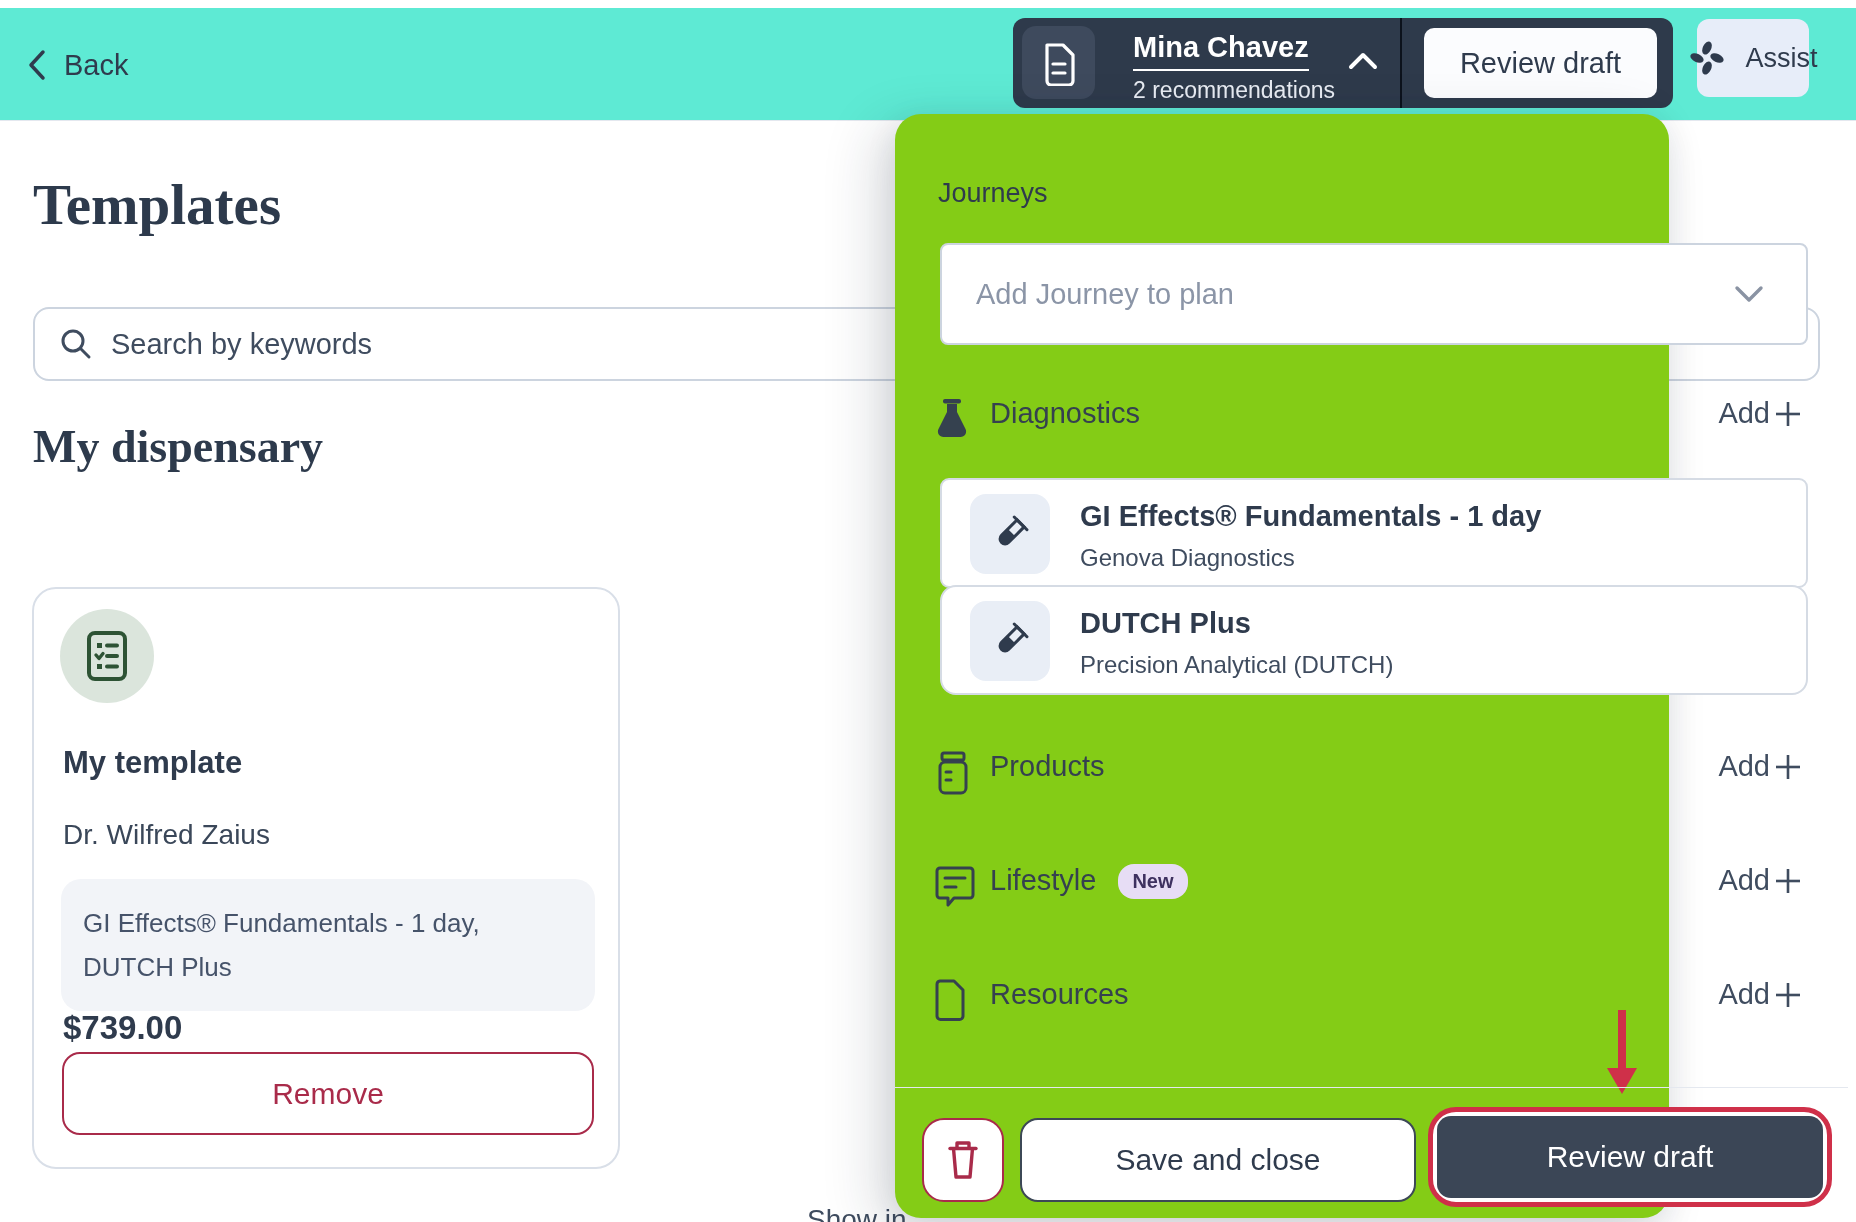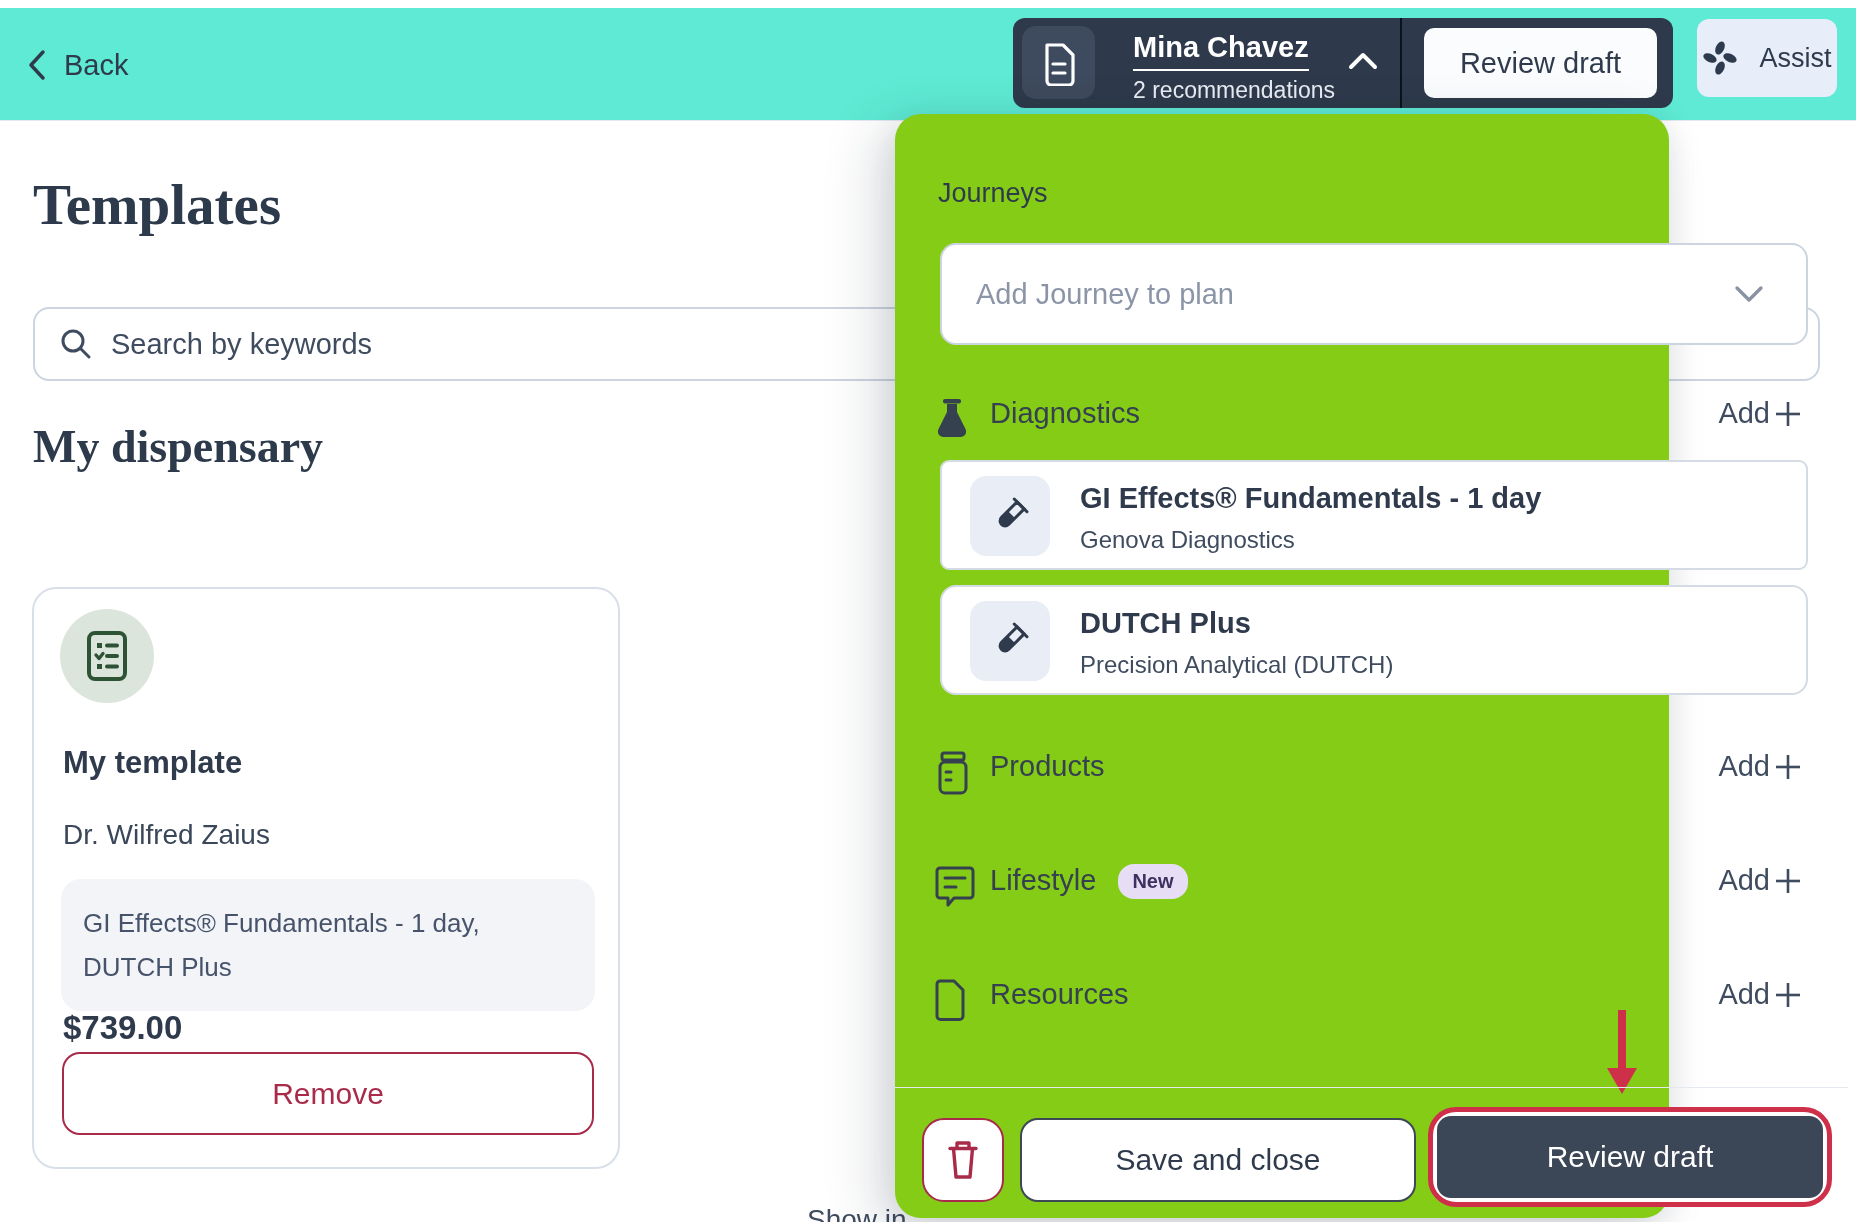--- a/index.html
+++ b/index.html
@@ -28,21 +28,21 @@
     background:var(--tile_bg);display:flex;align-items:center;justify-content:center;}
   .patient-info{left:120px;top:13px;}
   .patient-name{font-size:29px;font-weight:700;color:#fff;display:inline-block;
     border-bottom:2px solid #fff;padding-bottom:5px;}
   .patient-sub{font-size:23px;color:#e8ecf3;margin-top:6px;}
   .chev-up{left:330px;top:28px;}
   .card-divider{left:387px;top:0;width:2px;height:90px;background:#0c121c;}
   .review-top{left:411px;top:10px;width:233px;height:70px;border-radius:10px;
     background:#fbfcfe;display:flex;align-items:center;justify-content:center;
     font-size:29px;color:var(--text_dark);cursor:pointer;}
-  .assist-btn{left:1697px;top:11px;width:140px;height:78px;border-radius:12px;
+  .assist-btn{left:1697px;top:11px;width:112px;height:78px;border-radius:12px;
     background:var(--assist_bg);display:flex;align-items:center;justify-content:center;
     gap:21px;font-size:27px;cursor:pointer;z-index:3;}
 
   
   .page-title{left:33px;top:172px;font-family:"Liberation Serif",serif;
     font-weight:700;font-size:57px;color:#2d3a4c;}
   .search-box{left:33px;top:307px;width:1787px;height:74px;border:2px solid var(--border_gray);
     border-radius:16px;background:#fff;display:flex;align-items:center;z-index:1;}
   .search-box input{border:none;outline:none;flex:1;font-size:29px;color:var(--text_mid);
     font-family:"Liberation Sans",sans-serif;background:transparent;}
@@ -63,36 +63,36 @@
     border:2px solid var(--crimson);background:#fff;color:var(--crimson);font-size:30px;
     display:flex;align-items:center;justify-content:center;cursor:pointer;}
   .clipped-text{left:807px;top:1204px;font-size:28px;color:var(--text_mid);z-index:1;}
 
   
   .panel{left:895px;top:114px;width:774px;height:1104px;background:#84cc16;
     border-radius:26px;z-index:5;
     box-shadow:-18px 12px 55px rgba(25,35,55,.16),0 8px 30px rgba(25,35,55,.10);}
   .journeys-label{left:43px;top:64px;font-size:27px;font-weight:500;}
   .journey-select{left:45px;top:129px;width:868px;height:102px;border:2px solid var(--border_gray);
-    border-radius:16px;display:flex;align-items:center;cursor:pointer;background:#fff;}
+    border-radius:8px;display:flex;align-items:center;cursor:pointer;background:#fff;}
   .journey-placeholder{margin-left:34px;font-size:29px;color:var(--placeholder_gray);flex:1;}
   .journey-chevron{margin-right:40px;}
   .sec-row{left:39px;width:868px;height:50px;display:flex;align-items:flex-start;}
   .sec-icon{width:46px;display:flex;justify-content:flex-start;}
   .sec-label{font-size:29px;font-weight:500;color:#35414f;margin-left:10px;}
   .badge-new{margin-left:22px;background:var(--badge_bg);color:var(--badge_text);
     font-size:20px;font-weight:700;border-radius:16px;padding:6px 14px;}
   .spacer{flex:1;}
   .add-btn{display:flex;align-items:center;gap:4px;font-size:29px;color:var(--text_mid);
     cursor:pointer;}
   .row-diagnostics{top:283px;} .row-products{top:636px;}
   .row-lifestyle{top:750px;}  .row-resources{top:864px;}
   .diag-card{left:45px;width:868px;height:110px;border:2px solid #d5dbe4;border-radius:16px;
     background:#fff;cursor:pointer;}
-  .diag-card.c1{top:346px;border-radius:9px;} .diag-card.c2{top:471px;}
+  .diag-card.c1{top:364px;border-radius:9px;} .diag-card.c2{top:471px;}
   .tube-tile{left:28px;top:14px;width:80px;height:80px;border-radius:16px;
     background:var(--tube_tile);display:flex;align-items:center;justify-content:center;}
   .diag-title{left:138px;top:20px;font-size:29px;font-weight:700;}
   .diag-sub{left:138px;top:64px;font-size:24px;color:var(--text_mid);}
   .panel-divider{left:0;top:973px;width:953px;height:1px;background:var(--divider);}
   .trash-btn{left:27px;top:1004px;width:82px;height:84px;border-radius:22px;
     border:2px solid var(--crimson);background:#fff;display:flex;align-items:center;
     justify-content:center;cursor:pointer;}
   .save-btn{left:125px;top:1004px;width:396px;height:84px;border-radius:18px;
     border:2px solid #3c4856;background:#fff;font-size:30px;color:var(--text_dark);

